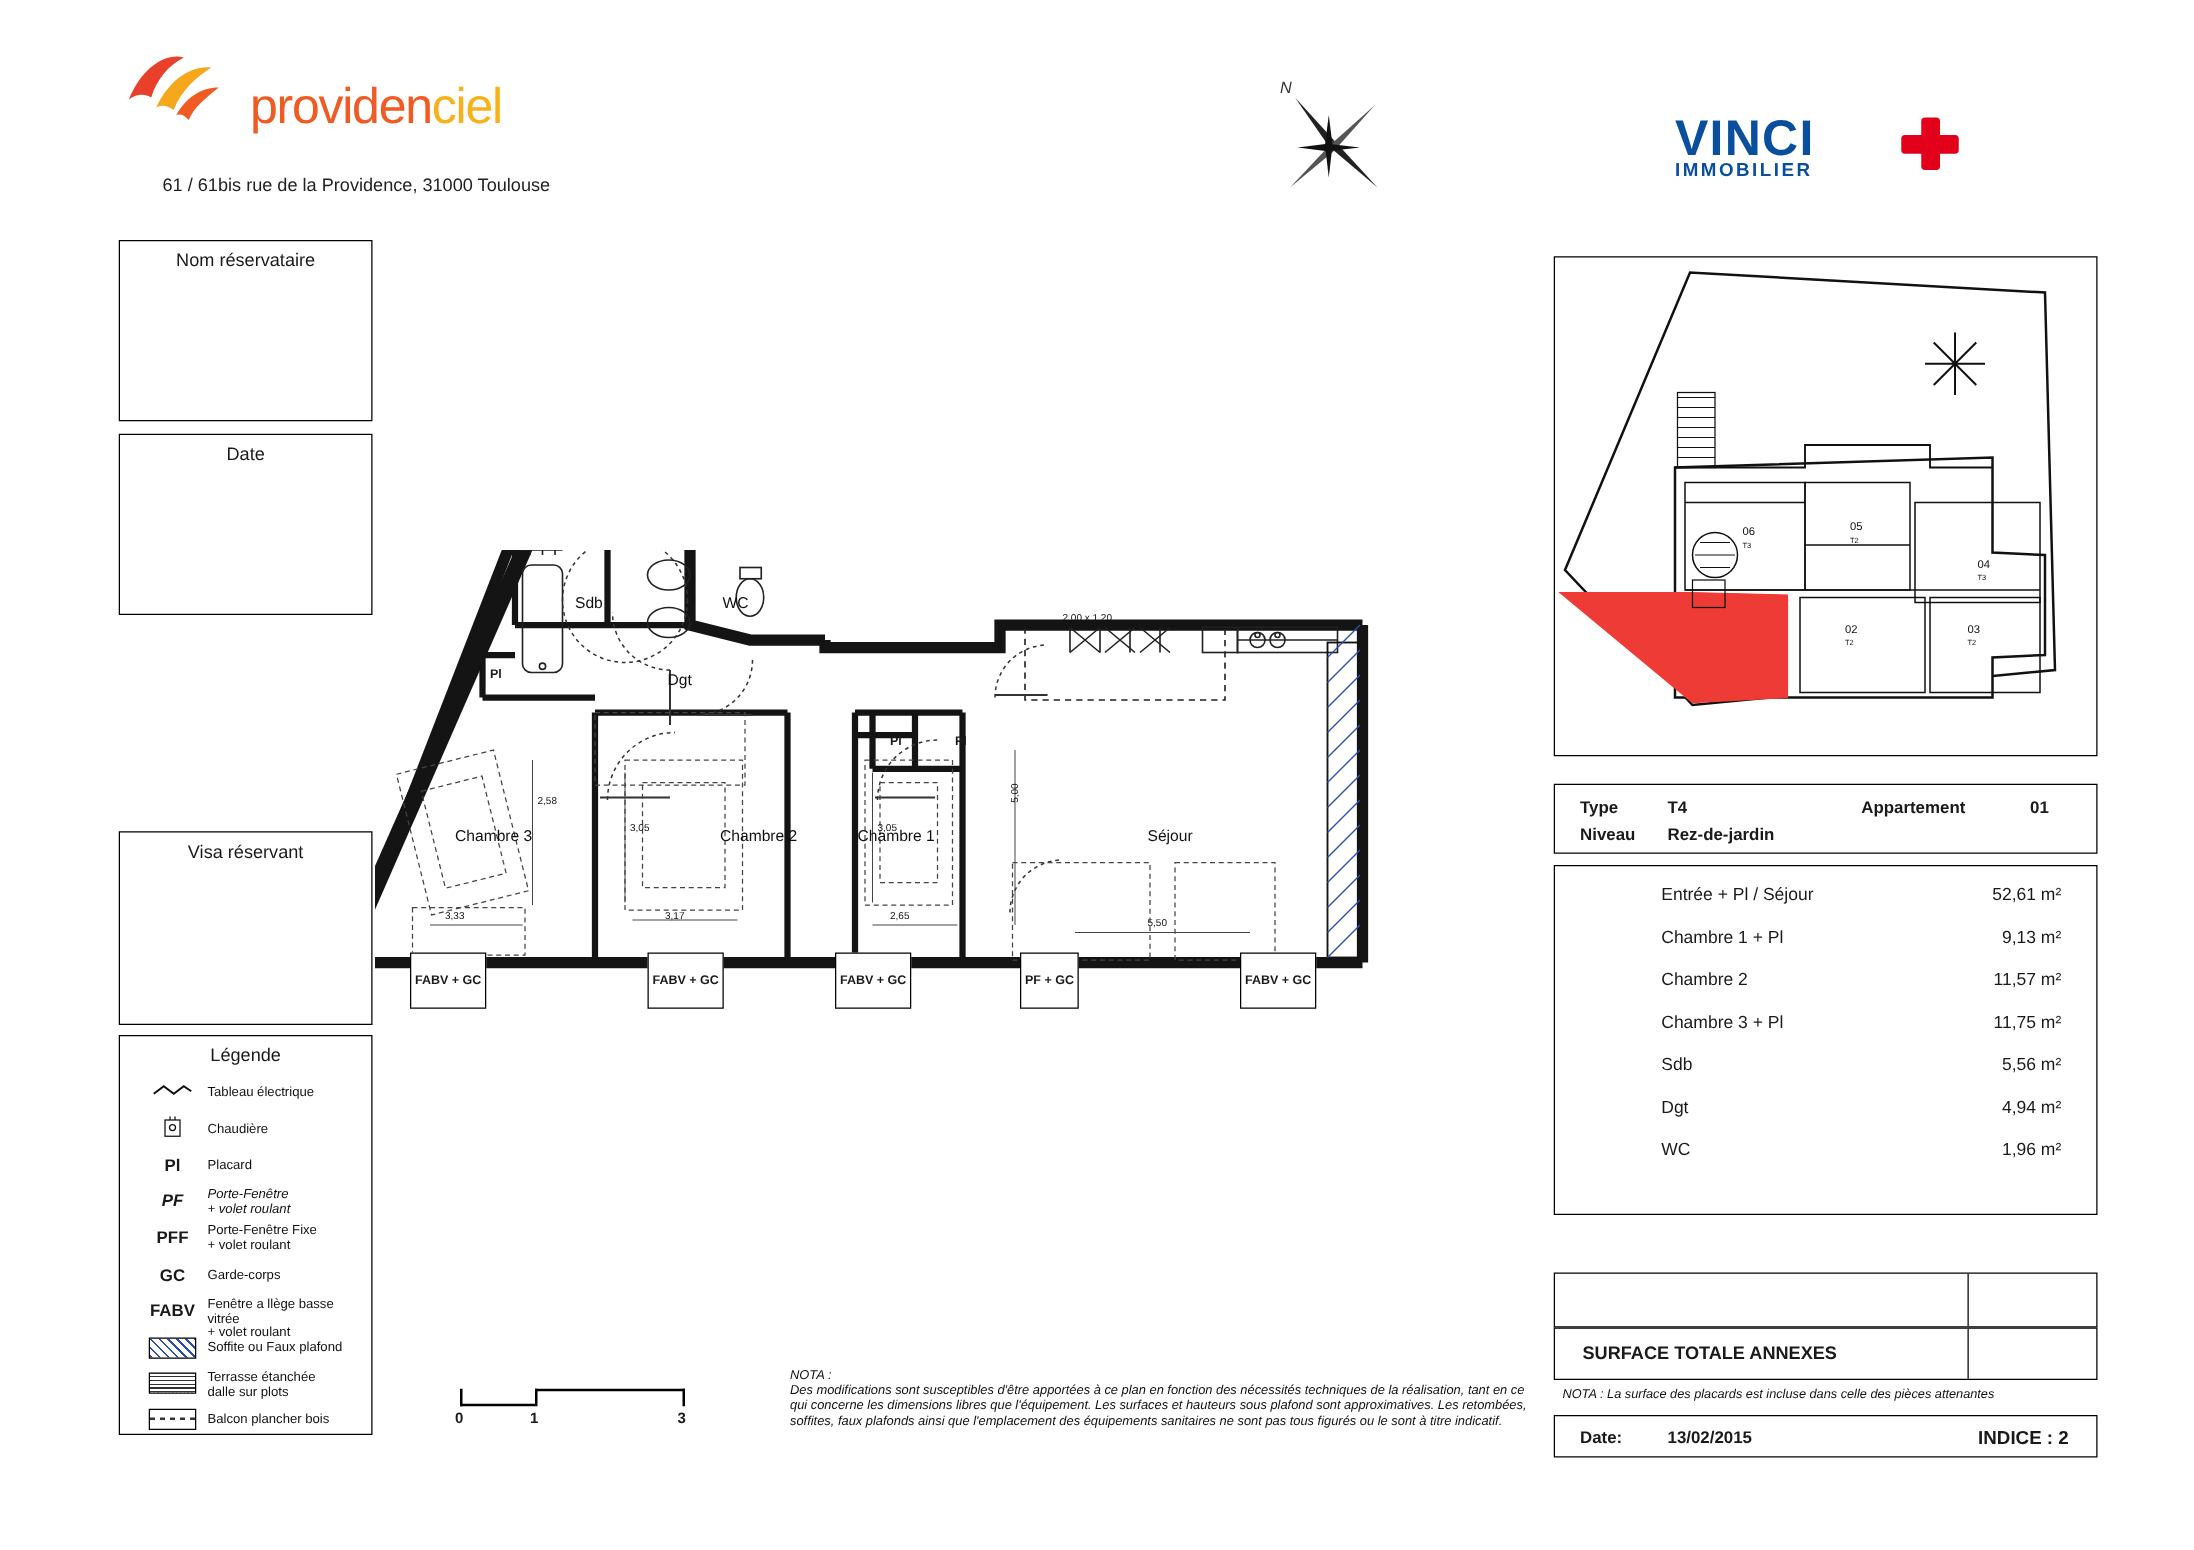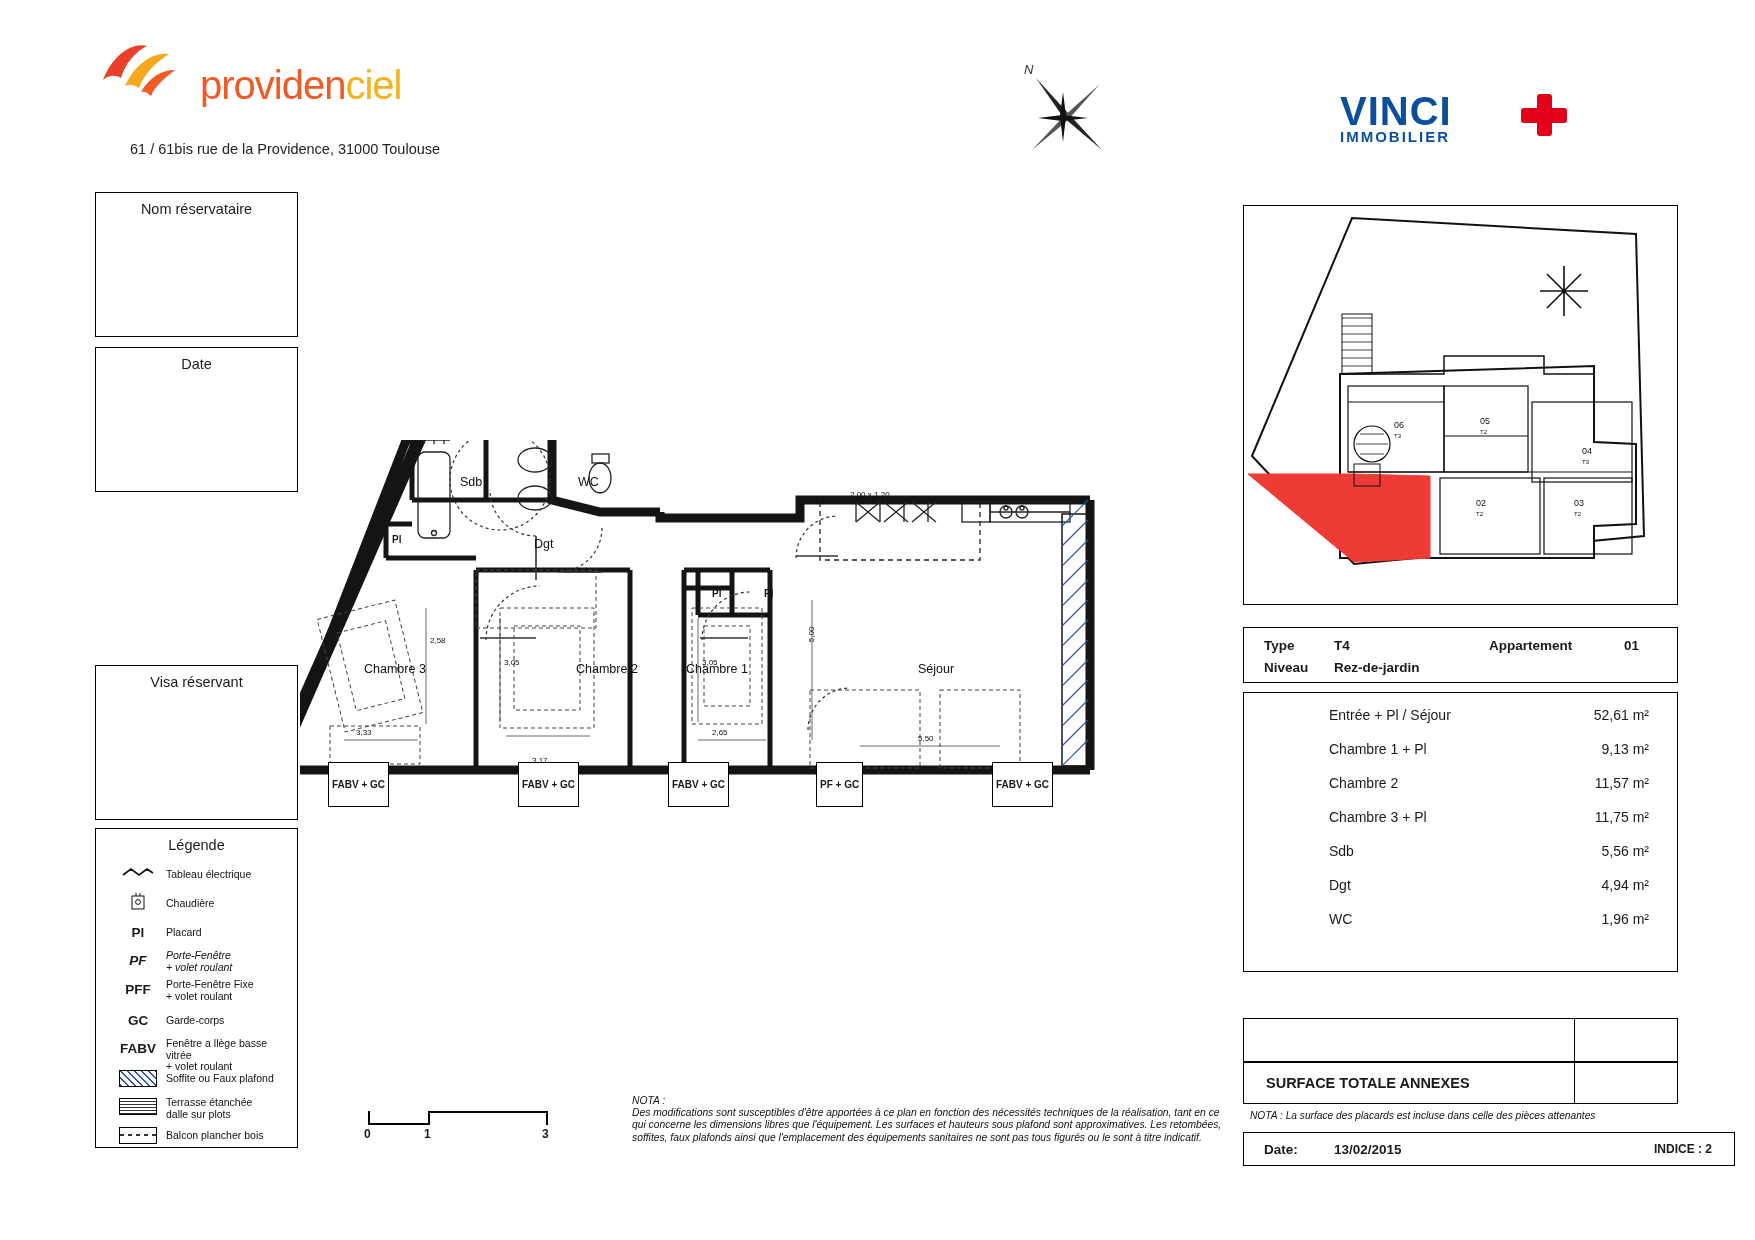--- a/index.html
+++ b/index.html
@@ -77,24 +77,24 @@
 
   .emptybox{left:1243px;top:1018px;width:435px;height:44px;}
   .emptybox .div{position:absolute;left:330px;top:0;bottom:0;width:1px;background:#000;}
 
   .annexbox{left:1243px;top:1062px;width:435px;height:42px;}
   .annexbox .nm{position:absolute;left:22px;top:12px;font-size:14.5px;font-weight:bold;}
   .annexbox .div{position:absolute;left:330px;top:0;bottom:0;width:1px;background:#000;}
 
   .notaright{position:absolute;left:1250px;top:1110px;width:420px;font-size:10.2px;font-style:italic;color:#111;}
 
-  .datebox{left:1243px;top:1132px;width:492px;height:34px;}
+  .datebox{left:1243px;top:1132px;width:435px;height:34px;}
   .datebox .d{position:absolute;left:20px;top:9px;font-size:13.5px;font-weight:bold;}
   .datebox .dv{position:absolute;left:90px;top:9px;font-size:13.5px;font-weight:bold;}
-  .datebox .i{position:absolute;right:22px;top:9px;font-size:12px;font-weight:bold;}
+  .datebox .i{position:absolute;right:22px;top:9px;font-size:15px;font-weight:bold;}
 
   
   .plan{position:absolute;left:300px;top:440px;width:920px;height:440px;}
   .roomlabel{position:absolute;font-size:12.5px;color:#111;white-space:nowrap;}
   .dimlabel{position:absolute;font-size:8px;color:#111;white-space:nowrap;}
   .tag{position:absolute;font-size:10px;font-weight:bold;border:1px solid #000;background:#fff;padding:16px 3px;white-space:nowrap;}
   .plbl{position:absolute;font-size:10px;font-weight:bold;}
 </style>
 </head>
 <body>
@@ -457,21 +457,21 @@
 
     
     <div class="plbl" style="left:92px;top:94px;">Pl</div>
     <div class="plbl" style="left:412px;top:148px;">Pl</div>
     <div class="plbl" style="left:464px;top:148px;">Pl</div>
 
     
     <div class="dimlabel" style="left:130px;top:196px;">2,58</div>
     <div class="dimlabel" style="left:56px;top:288px;">3,33</div>
     <div class="dimlabel" style="left:204px;top:218px;">3,05</div>
-    <div class="dimlabel" style="left:232px;top:288px;margin-top:28px;">3,17</div>
+    <div class="dimlabel" style="left:232px;top:288px;">3,17</div>
     <div class="dimlabel" style="left:402px;top:218px;">3,05</div>
     <div class="dimlabel" style="left:412px;top:288px;">2,65</div>
     <div class="dimlabel" style="left:504px;top:190px;transform:rotate(-90deg);">5,00</div>
     <div class="dimlabel" style="left:618px;top:294px;">5,50</div>
     <div class="dimlabel" style="left:550px;top:50px;">2,00 x 1,20</div>
 
     
     <div class="tag" style="left:28px;top:322px;">FABV + GC</div>
     <div class="tag" style="left:218px;top:322px;">FABV + GC</div>
     <div class="tag" style="left:368px;top:322px;">FABV + GC</div>

